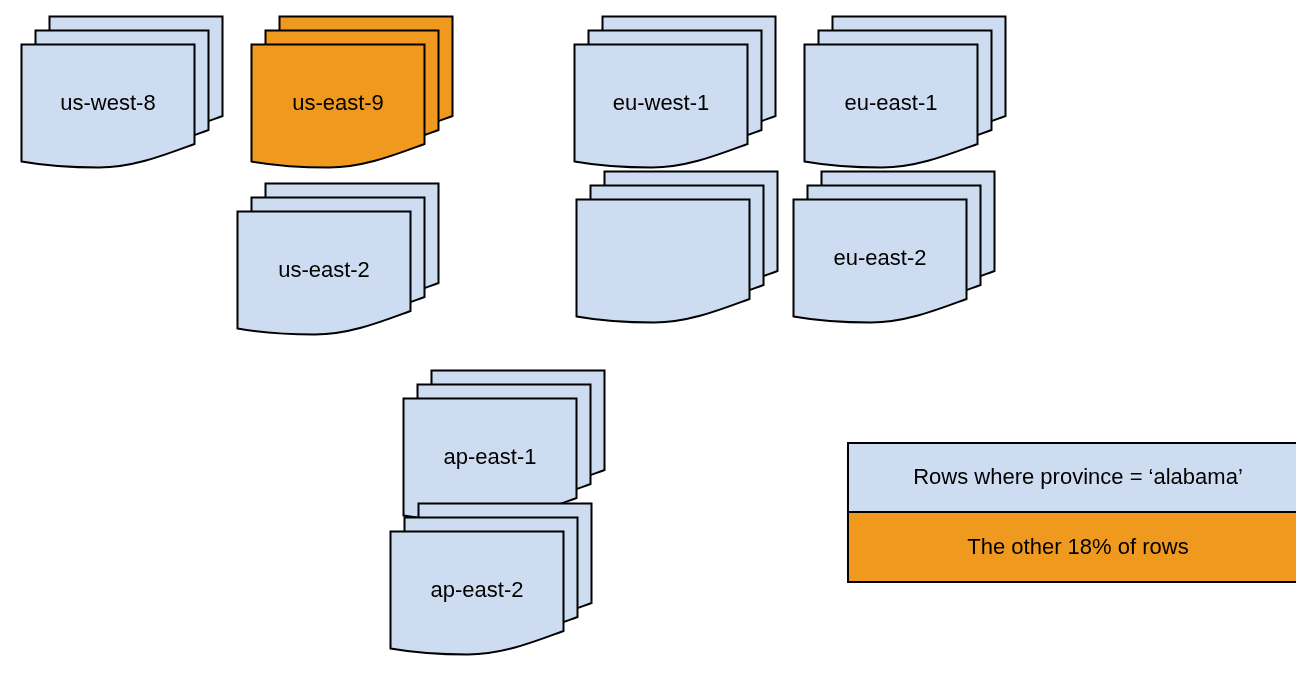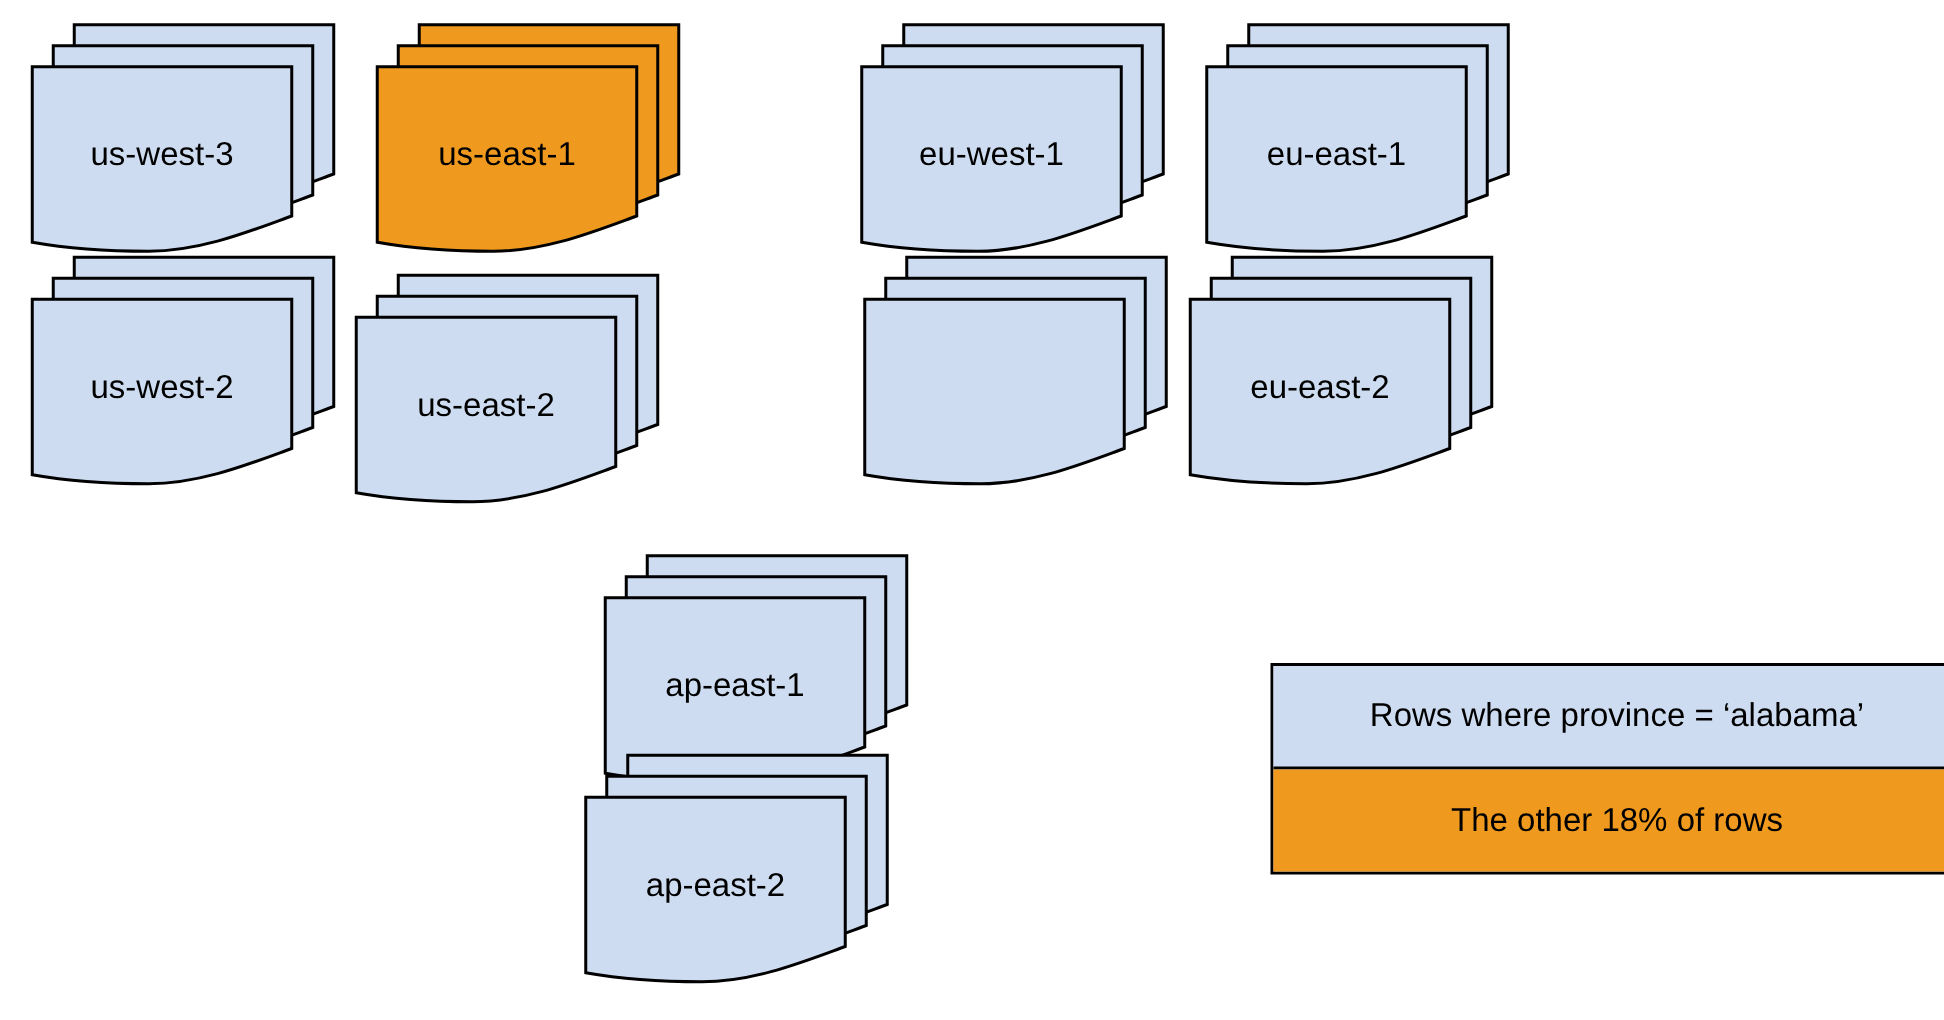--- a/index.html
+++ b/index.html
@@ -82,58 +82,50 @@
 </svg>
 
 <div class="canvas">
 
   <div class="stack" style="left:20px; top:15px">
     <svg width="204" height="154" viewBox="0 0 204 154">
       <use href="#doc-sheet" x="28" y="0"></use>
       <use href="#doc-sheet" x="14" y="14"></use>
       <use href="#doc-sheet" x="0" y="28"></use>
     </svg>
-    <div class="stack-label">us-west-3</div>
+    <div class="stack-label">us-west-8</div>
   </div>
 
   <div class="stack highlight" style="left:250px; top:15px">
     <svg width="204" height="154" viewBox="0 0 204 154">
       <use href="#doc-sheet" x="28" y="0"></use>
       <use href="#doc-sheet" x="14" y="14"></use>
       <use href="#doc-sheet" x="0" y="28"></use>
     </svg>
-    <div class="stack-label">us-east-1</div>
+    <div class="stack-label">us-east-9</div>
   </div>
 
   <div class="stack" style="left:573px; top:15px">
     <svg width="204" height="154" viewBox="0 0 204 154">
       <use href="#doc-sheet" x="28" y="0"></use>
       <use href="#doc-sheet" x="14" y="14"></use>
       <use href="#doc-sheet" x="0" y="28"></use>
     </svg>
     <div class="stack-label">eu-west-1</div>
   </div>
 
   <div class="stack" style="left:803px; top:15px">
     <svg width="204" height="154" viewBox="0 0 204 154">
       <use href="#doc-sheet" x="28" y="0"></use>
       <use href="#doc-sheet" x="14" y="14"></use>
       <use href="#doc-sheet" x="0" y="28"></use>
     </svg>
     <div class="stack-label">eu-east-1</div>
   </div>
 
-  <div class="stack" style="left:20px; top:170px">
-    <svg width="204" height="154" viewBox="0 0 204 154">
-      <use href="#doc-sheet" x="28" y="0"></use>
-      <use href="#doc-sheet" x="14" y="14"></use>
-      <use href="#doc-sheet" x="0" y="28"></use>
-    </svg>
-    <div class="stack-label">us-west-2</div>
-  </div>
 
   <div class="stack" style="left:236px; top:182px">
     <svg width="204" height="154" viewBox="0 0 204 154">
       <use href="#doc-sheet" x="28" y="0"></use>
       <use href="#doc-sheet" x="14" y="14"></use>
       <use href="#doc-sheet" x="0" y="28"></use>
     </svg>
     <div class="stack-label">us-east-2</div>
   </div>
 

